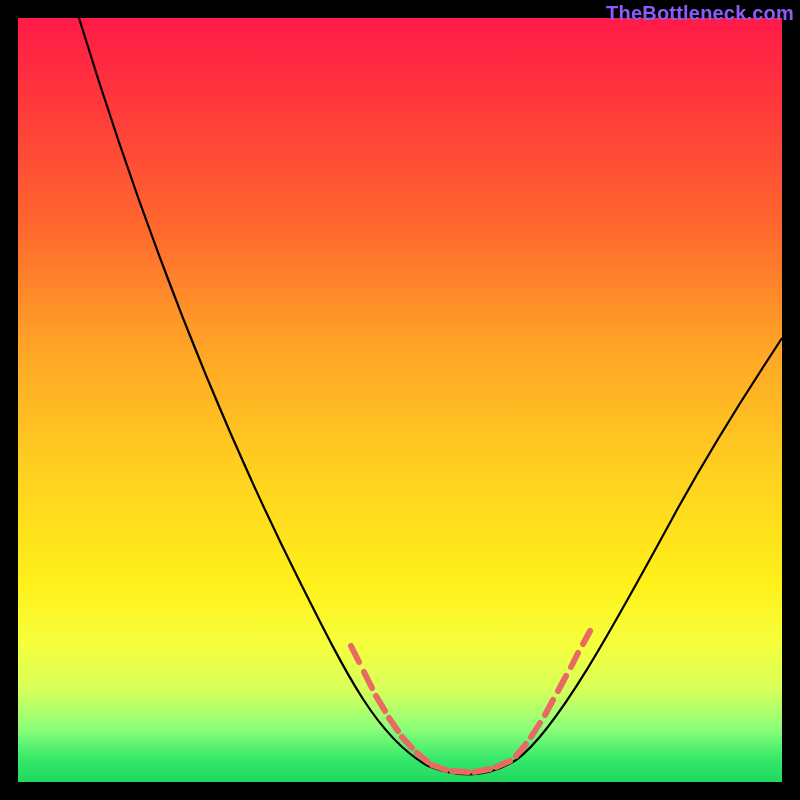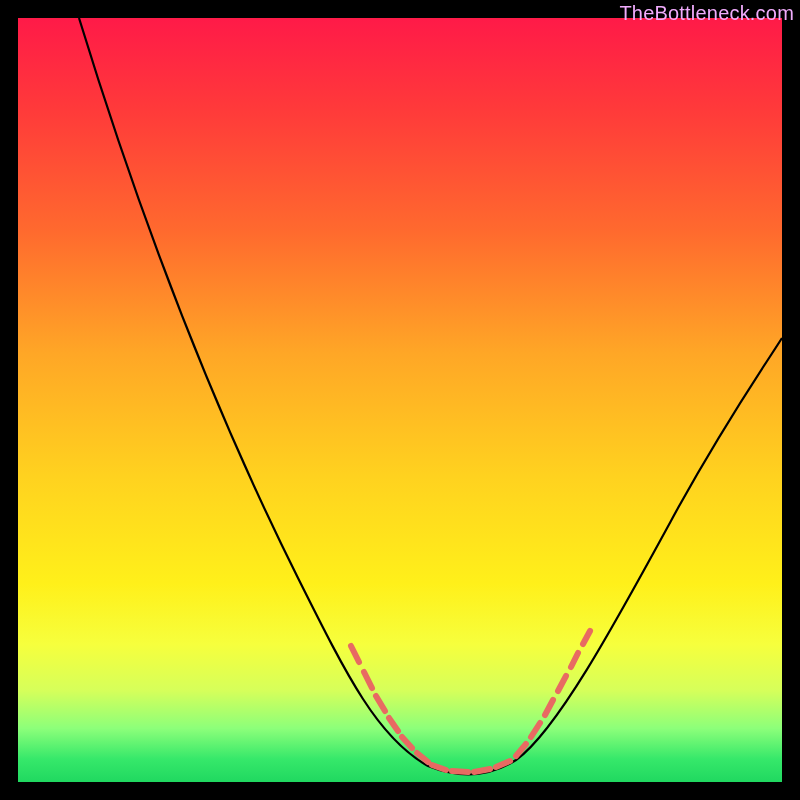--- a/index.html
+++ b/index.html
@@ -38,23 +38,23 @@
       #d6ff5a 88%,
       #8cff7a 93%,
       #36e86a 97%,
       #20d860 100%
     );
   }
   .watermark {
     position: absolute;
     top: 2px;
     right: 6px;
-    color: #f0abfc;
+    color: #8b5cf6;
     font-size: 20px;
-    font-weight: 400;
+    font-weight: 700;
     letter-spacing: 0.2px;
     user-select: none;
   }
   svg.curve {
     position: absolute;
     left: 0;
     top: 0;
     width: 764px;
     height: 764px;
     overflow: visible;

